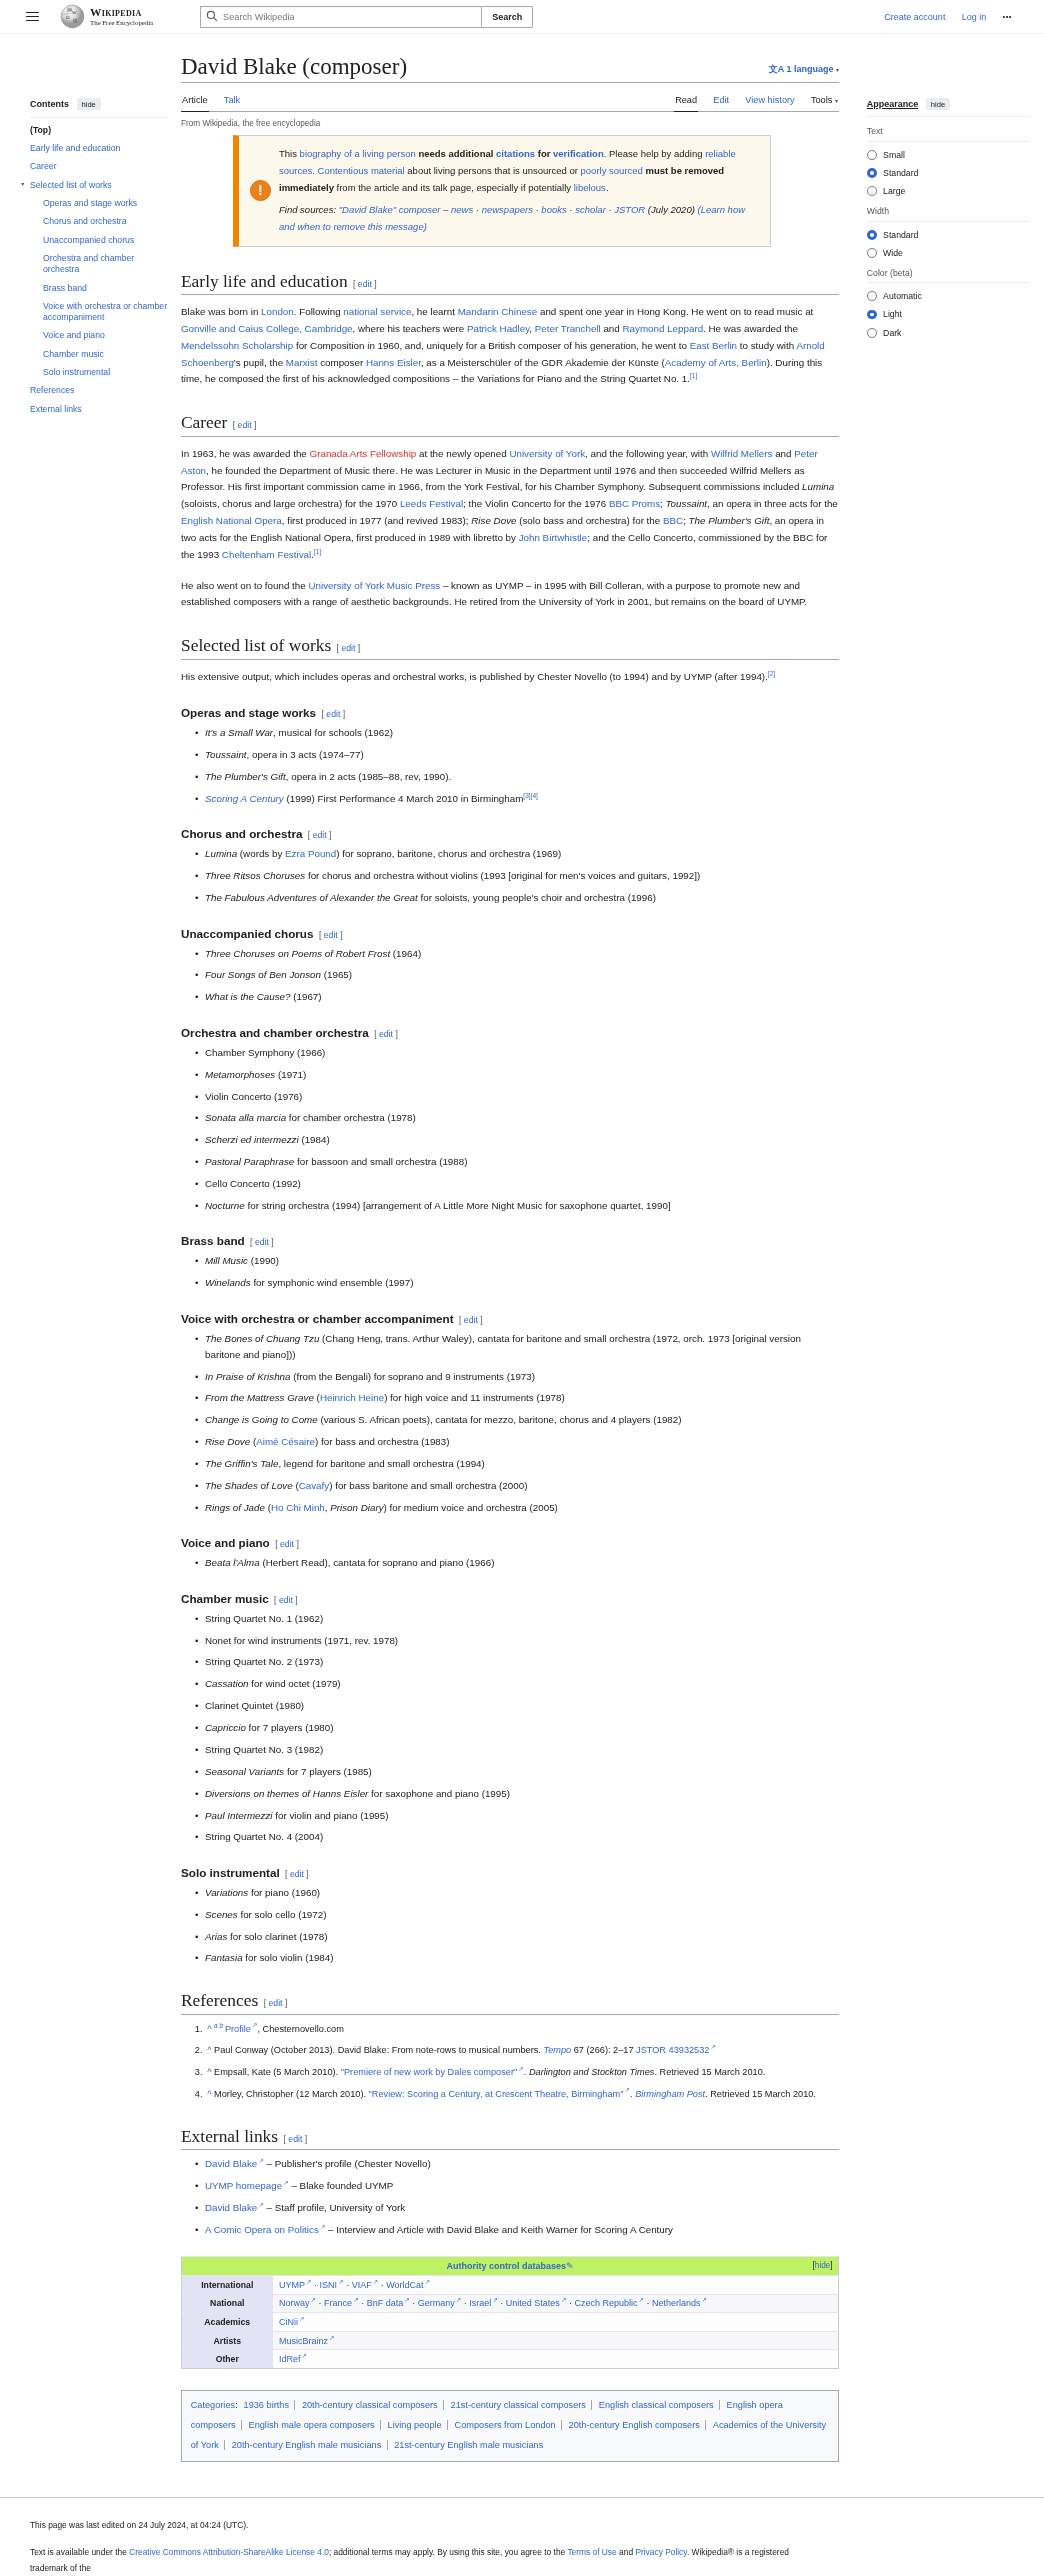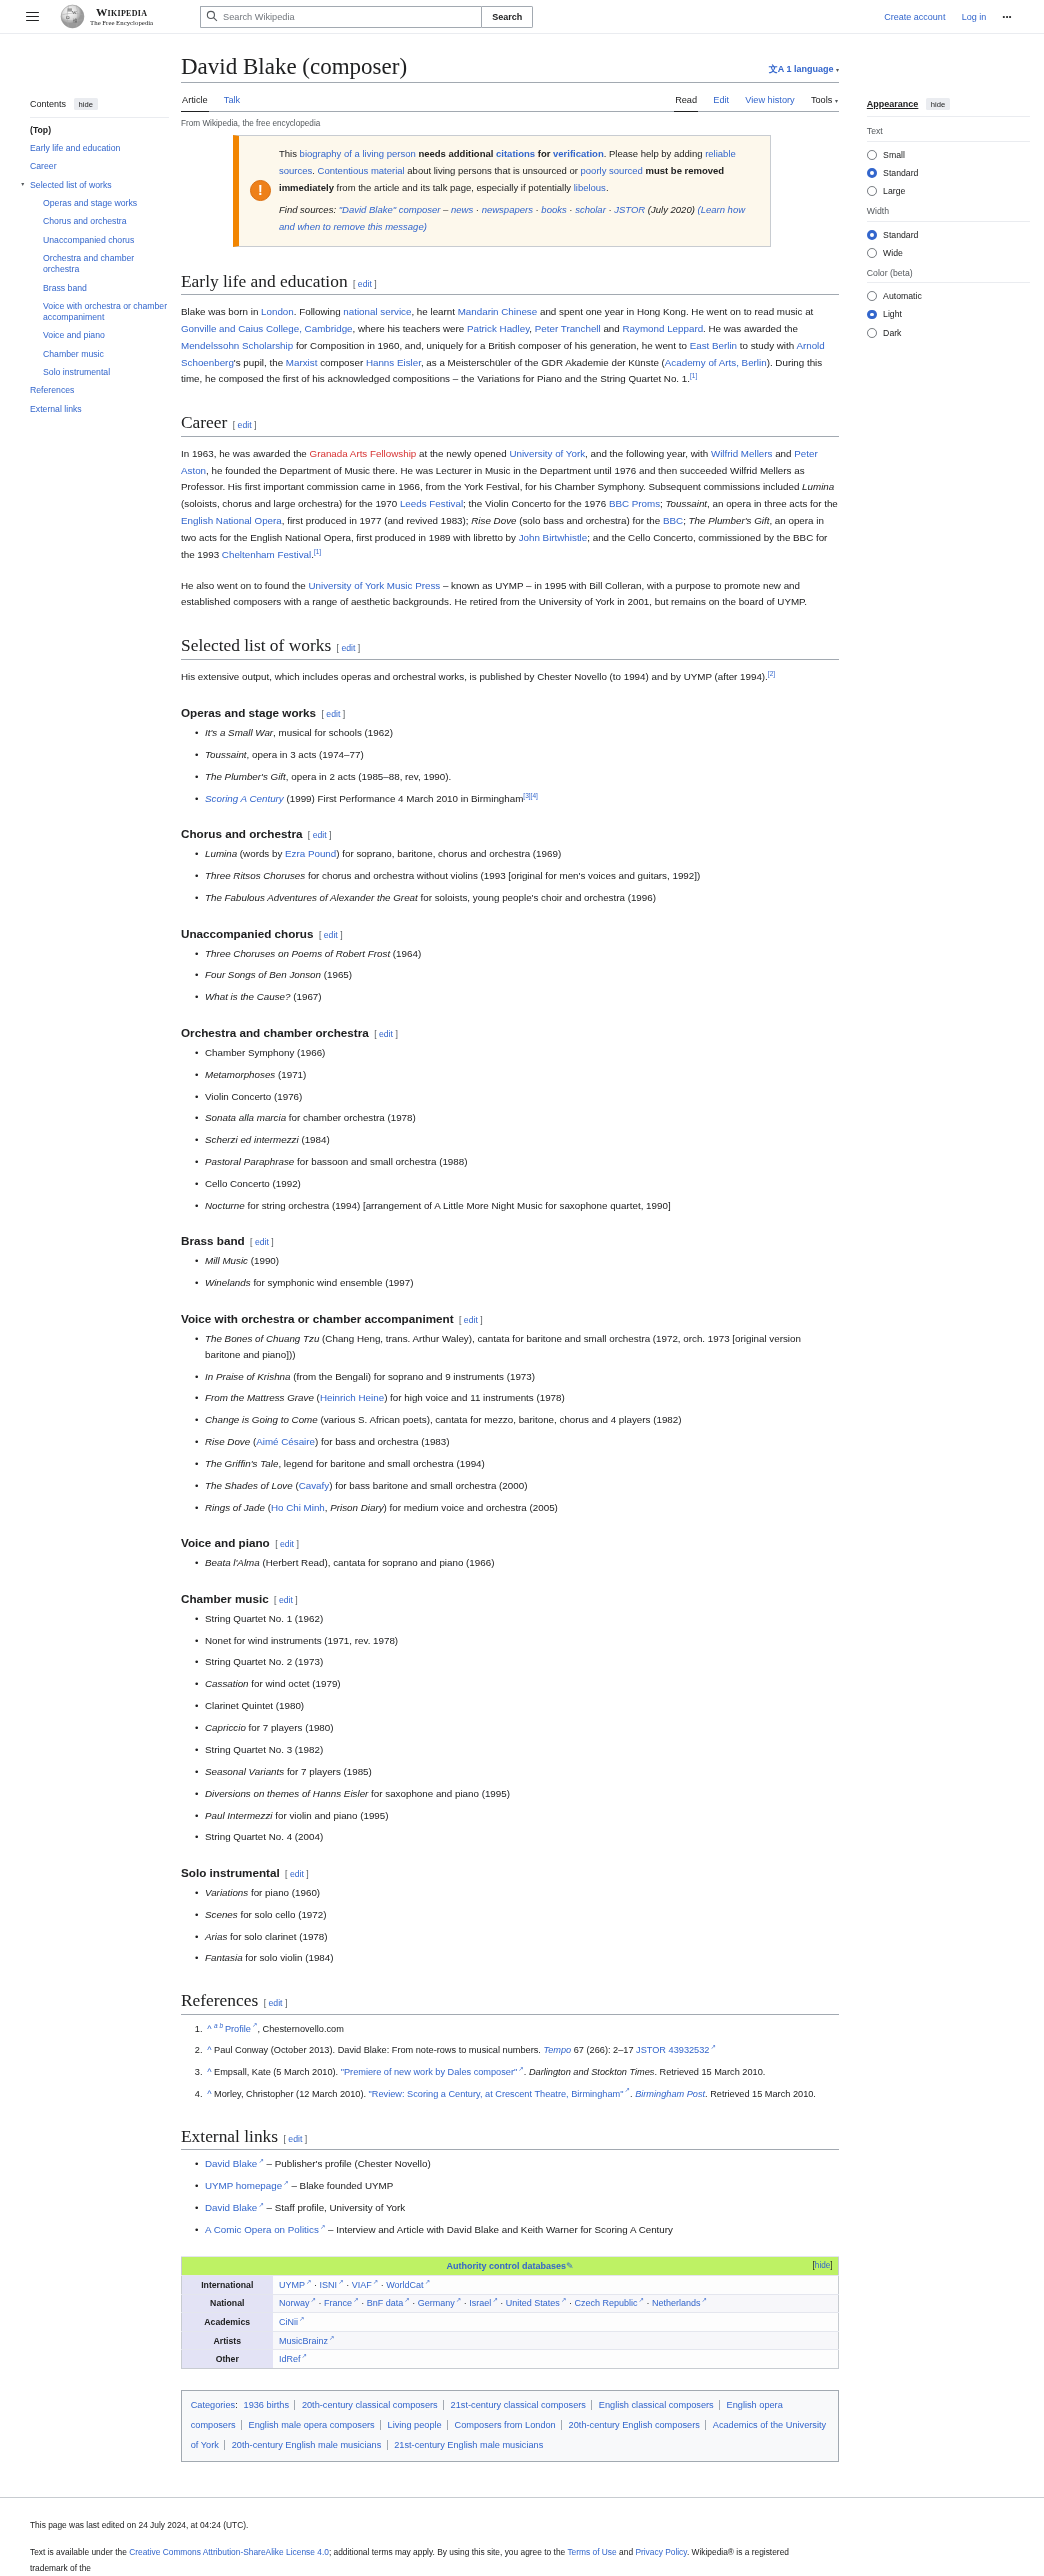--- a/index.html
+++ b/index.html
@@ -16,21 +16,21 @@
   .e { color:#3366cc; font-size:6.5px; vertical-align:super; line-height:0; margin-left:1.1px; cursor:pointer; }
 
   
   .site-header {
     height:34px; display:flex; align-items:center; padding:0 33px 0 26px;
     border-bottom:0.5px solid #eaecf0; position:relative;
   }
   .hamburger { width:13px; height:9.8px; display:flex; flex-direction:column; justify-content:space-between; cursor:pointer; margin-right:20.7px; }
   .hamburger span { display:block; height:1.4px; background:#202122; border-radius:0.5px; }
   .logo { display:flex; align-items:center; gap:5.4px; cursor:pointer; }
-  .logo-wordmark { font-family:"Liberation Serif","DejaVu Serif",serif; line-height:1.05;text-align:center; }
+  .logo-wordmark { font-family:"Liberation Serif","DejaVu Serif",serif; line-height:1.05; }
   .logo-title { font-size:11.4px; letter-spacing:0.3px; font-variant:small-caps; font-weight:bold; }
   .logo-sub { font-size:6.8px; }
   .searchbar { display:flex; margin-left:47px; height:22px; width:333px; }
   .search-input-wrap { position:relative; flex:1; }
   .search-input-wrap svg { position:absolute; left:5.4px; top:4.9px; }
   .search-input {
     width:100%; height:22px; border:0.5px solid #a2a9b1; border-right:none; border-radius:1.1px 0 0 1.1px;
     padding:0 4.4px 0 22px; font-size:9.2px; font-family:inherit; color:#202122;
   }
   .search-input::placeholder { color:#72777d; }
@@ -38,21 +38,21 @@
     height:22px; padding:0 9.8px; border:0.5px solid #a2a9b1; background:#fff; border-radius:0 1.1px 1.1px 0;
     font-weight:bold; font-size:9px; color:#202122; cursor:pointer; font-family:inherit;
   }
   .header-right { margin-left:auto; display:flex; align-items:center; gap:16.3px; font-size:9px; }
   .dots { color:#202122; font-size:7.6px; letter-spacing:0.5px; cursor:pointer; }
 
   
   .layout { display:flex; align-items:flex-start; }
   .toc { width:139px; margin-left:30px; padding-top:64px; font-size:8.7px; flex-shrink:0; }
   .toc-head { display:flex; align-items:center; gap:7.6px; padding-bottom:6.5px; border-bottom:0.5px solid #eaecf0; }
-  .toc-title { font-weight:normal; font-size:9px; }
+  .toc-title { font-weight:bold; font-size:9px; }
   .chip { background:#eaecf0; border-radius:1.6px; padding:1.6px 4.9px; font-size:7.6px; color:#202122; cursor:pointer; }
   .toc ul { list-style:none; margin:5.4px 0 0; padding:0; }
   .toc li { margin:7px 0; line-height:1.3; position:relative; }
   .toc li.sub { padding-left:13px; }
   .toc-top { font-weight:bold; color:#202122; }
   .toc-arrow { position:absolute; left:-8.7px; top:1.1px; color:#54595d; font-size:6px; cursor:pointer; }
 
   .content { width:658px; margin-left:12px; padding-top:19.6px; }
 
   .appearance { width:163px; margin-left:auto; margin-right:15.2px; padding-top:64px; font-size:8.7px; flex-shrink:0; }

